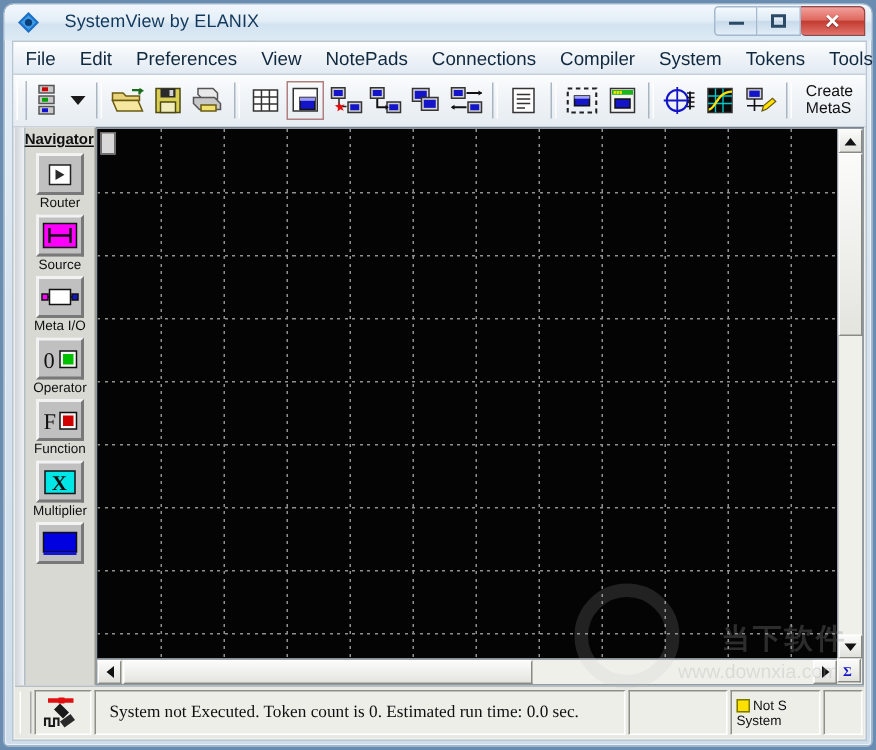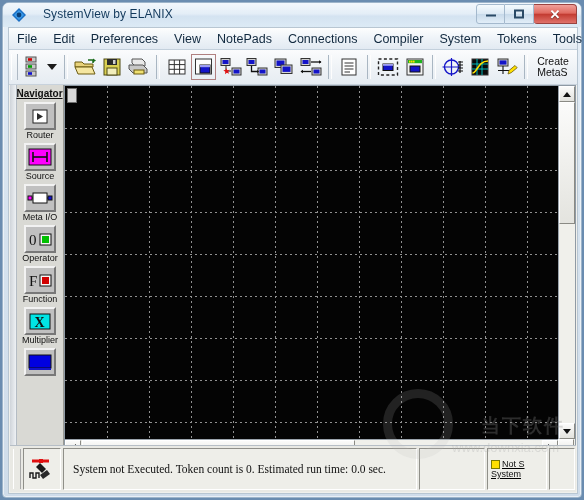--- a/index.html
+++ b/index.html
@@ -169,37 +169,37 @@
     border:1px solid;border-color:#ffffff #8a8a84 #8a8a84 #ffffff;
   }
   .arw{width:0;height:0;}
   .arw-up{border-left:4px solid transparent;border-right:4px solid transparent;border-bottom:5px solid #111;}
   .arw-dn{border-left:4px solid transparent;border-right:4px solid transparent;border-top:5px solid #111;}
   .arw-lf{border-top:4px solid transparent;border-bottom:4px solid transparent;border-right:5px solid #111;}
   .arw-rt{border-top:4px solid transparent;border-bottom:4px solid transparent;border-left:5px solid #111;}
 
   
   .statusbar{
-    position:absolute;left:1px;right:1px;bottom:1px;height:47px;
+    position:absolute;left:1px;right:1px;bottom:1px;height:35px;
     background:#e9e9e4;
     border-top:1px solid #b6bec6;
     box-sizing:border-box;display:flex;align-items:stretch;
   }
   .sb-cell{
     margin:2px 1px;box-sizing:border-box;
     border:1px solid;border-color:#8f8f89 #ffffff #ffffff #8f8f89;
     background:#eeeee9;position:relative;
     display:flex;align-items:center;
   }
   .sb-grip{width:6px;margin:3px 1px 3px 3px;border-left:1px solid #fff;border-right:1px solid #aaa;}
   .sb-run{width:38px;justify-content:center;}
   .sb-msg{flex:1;padding-left:9px;}
   .sb-msg span{font-family:"Liberation Serif",serif;font-size:11.5px;color:#101010;white-space:nowrap;}
   .sb-blank{width:66px;}
-  .sb-sys{width:60px;flex-direction:column;align-items:flex-start;justify-content:center;padding-left:3px;text-decoration:underline;}
+  .sb-sys{width:60px;flex-direction:column;align-items:flex-start;justify-content:center;padding-left:3px;}
   .sb-sys .ln{font-size:9px;color:#101010;line-height:10px;white-space:nowrap;display:flex;align-items:center;}
   .sb-sys .chip{width:7px;height:7px;background:#ffe000;border:1px solid #7a7a00;margin-right:2px;display:inline-block;}
   .sb-end{width:26px;}
 
   
   .wm{
     position:absolute;right:6px;bottom:26px;
     pointer-events:none;user-select:none;opacity:.30;
   }
   .wm-ring{

